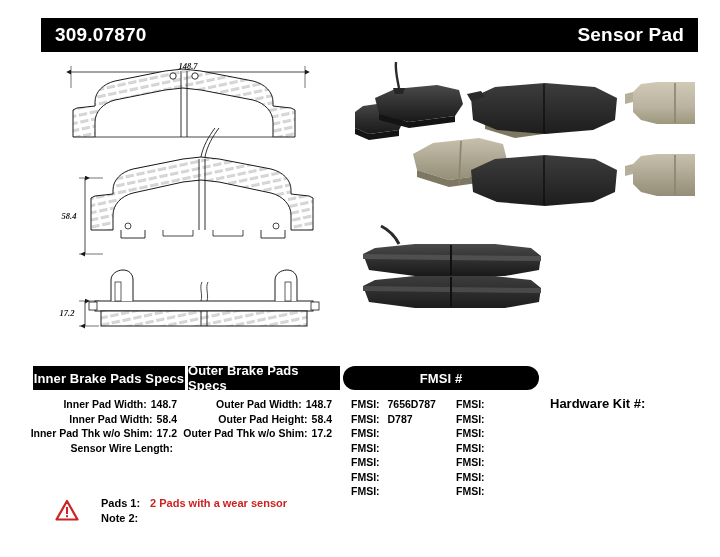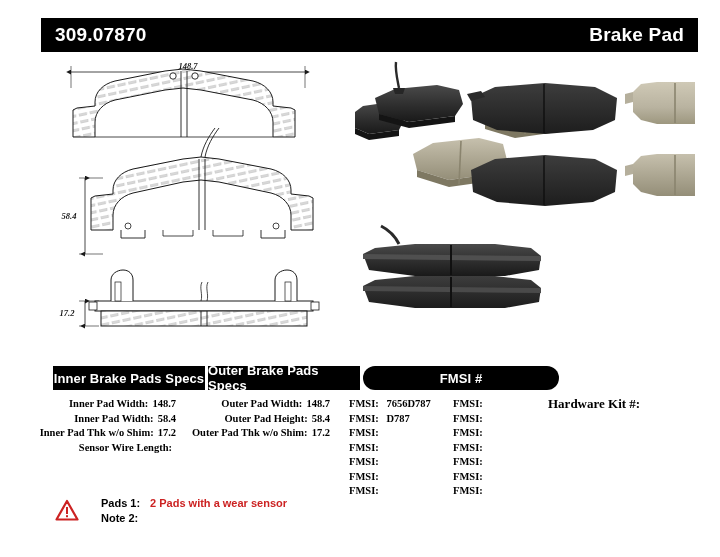--- a/index.html
+++ b/index.html
@@ -66,21 +66,20 @@
     position: absolute;
     left: 33px;
     top: 366px;
     width: 657px;
   }
   .spec-head {
     display: flex;
     width: 100%;
     height: 24px;
     gap: 3px;
-    margin-left: 20px;
   }
   .spec-head .hcell {
     background: #000000;
     color: #ffffff;
     font-size: 13px;
     font-weight: bold;
     display: flex;
     align-items: center;
     justify-content: center;
     letter-spacing: 0.1px;
@@ -89,21 +88,21 @@
   .col-outer  { width: 152px; }
   .col-fmsi   { width: 196px; border-radius: 12px; }
   .col-rel    { width: 151px; }
 
   .spec-body {
     display: flex;
     width: 100%;
     gap: 3px;
     padding-top: 7px;
   }
-  .spec-body .bcell { box-sizing: border-box; font-family: Liberation Serif, serif; }
+  .spec-body .bcell { box-sizing: border-box; }
 
   .kvrow {
     font-size: 10.5px;
     font-weight: bold;
     line-height: 14.5px;
     white-space: nowrap;
     display: flex;
     justify-content: flex-end;
     padding-right: 8px;
   }
@@ -150,21 +149,21 @@
     white-space: nowrap;
   }
   .note-line .lbl { display: inline-block; width: 46px; }
   .note-line .val-red { color: #cc2222; }
 </style>
 </head>
 <body>
 
 <div class="title-bar">
   <span class="part-no">309.07870</span>
-  <span class="prod-name">Brake Pad</span>
+  <span class="prod-name">Sensor Pad</span>
 </div>
 
 <div class="drawings">
   <svg width="320" height="290" viewBox="0 0 320 290">
     <defs>
       <pattern id="hatch" width="11" height="7" patternUnits="userSpaceOnUse" patternTransform="rotate(-12)">
         <rect width="11" height="7" fill="#ffffff"></rect>
         <rect x="0" y="1.4" width="8" height="2.4" fill="#d9d9d9" stroke="#b3b3b3" stroke-width="0.35"></rect>
       </pattern>
       <marker id="arrL" markerWidth="7" markerHeight="7" refX="6" refY="3" orient="auto">

